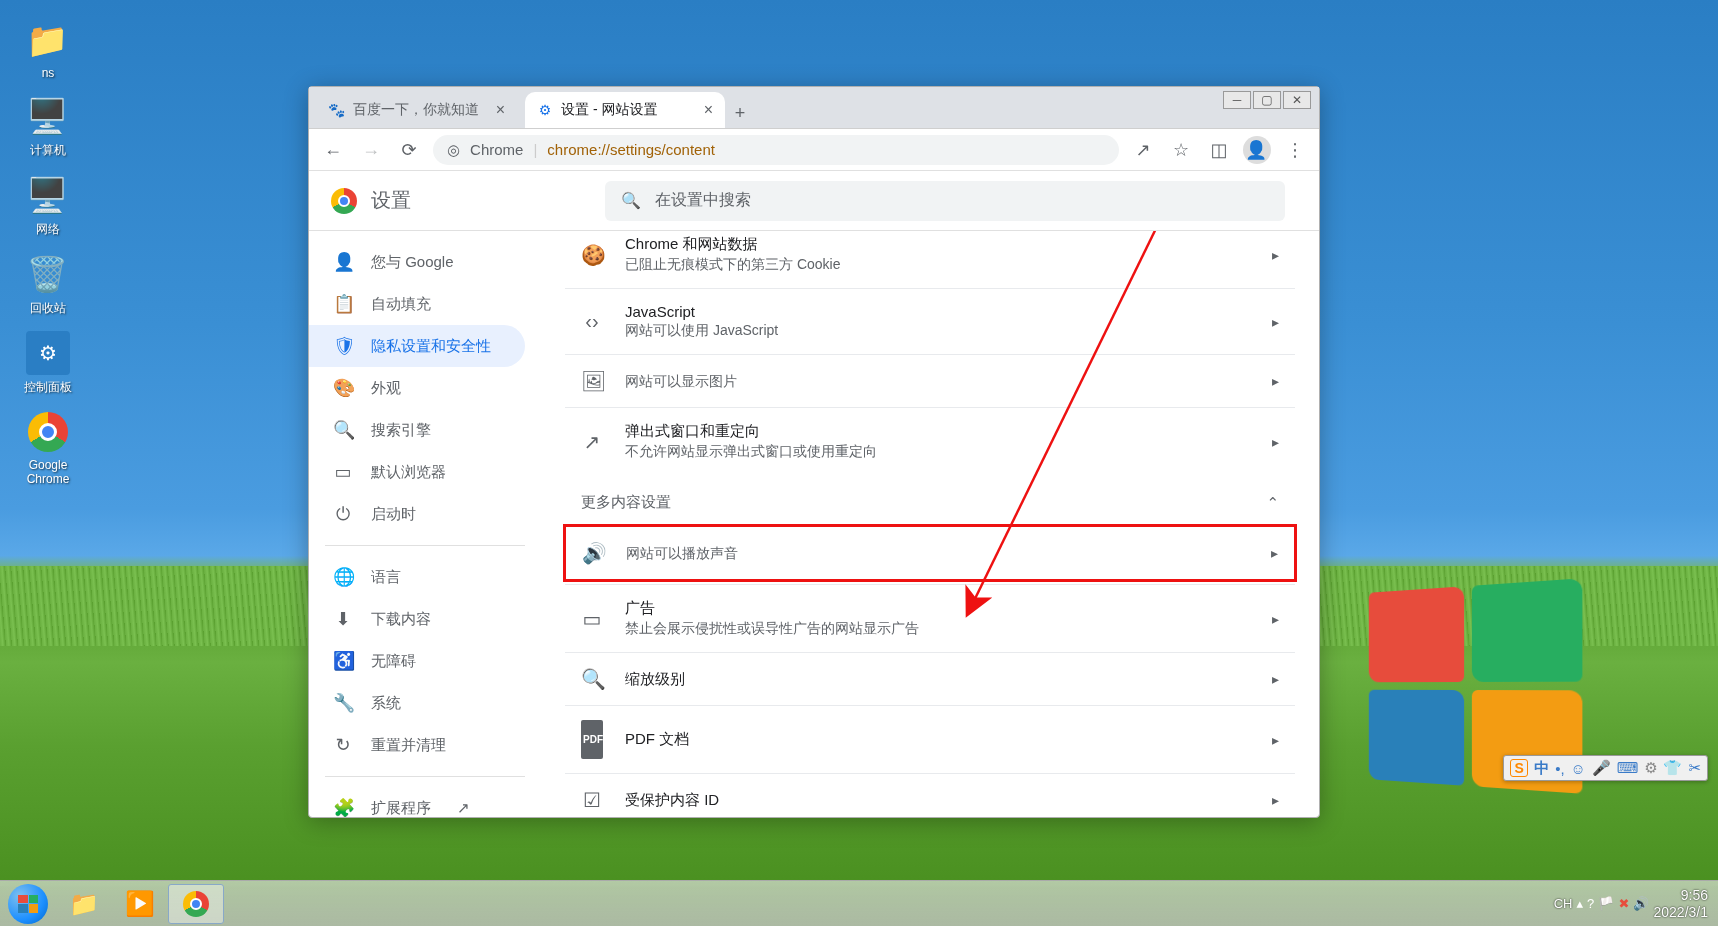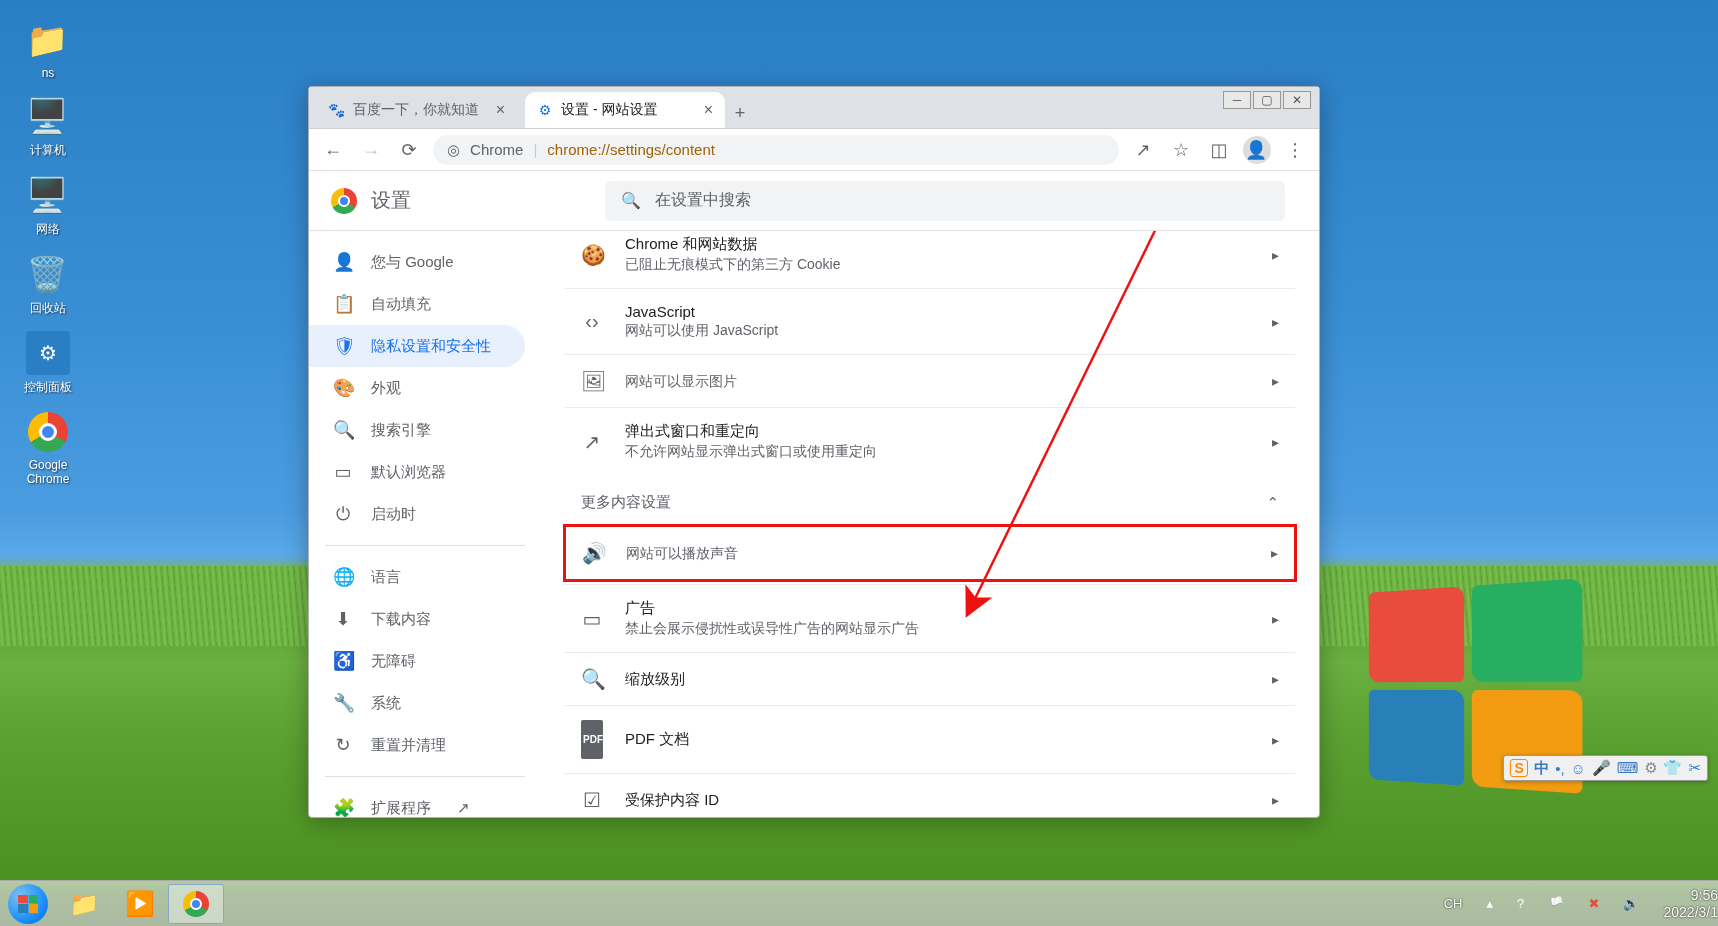--- a/index.html
+++ b/index.html
@@ -128,21 +128,21 @@
 }
 .start-btn { width: 56px; height: 46px; display: flex; align-items: center; justify-content: center; cursor: pointer; }
 .start-orb { width: 40px; height: 40px; border-radius: 50%; background: radial-gradient(circle at 30% 30%, #7ec0ee, #1e90ff 60%, #0066cc); display: flex; align-items: center; justify-content: center; }
 .start-orb .flag { width: 20px; height: 18px; display: grid; grid-template-columns: 1fr 1fr; grid-template-rows: 1fr 1fr; gap: 1px; }
 .start-orb .flag div:nth-child(1) { background: #e74c3c; }
 .start-orb .flag div:nth-child(2) { background: #27ae60; }
 .start-orb .flag div:nth-child(3) { background: #2980b9; }
 .start-orb .flag div:nth-child(4) { background: #f39c12; }
 .tb-item { width: 56px; height: 40px; display: flex; align-items: center; justify-content: center; cursor: pointer; border-radius: 3px; font-size: 24px; }
 .tb-item.active { background: rgba(255,255,255,0.4); border: 1px solid #88a8c8; }
-.tray { margin-left: auto; display: flex; align-items: center; gap: 24px; color: #333; font-size: 13px; }
+.tray { margin-left: auto; display: flex; align-items: center; gap: 4px; padding-right: 10px; color: #333; font-size: 13px; }
 .tray .clock { text-align: right; line-height: 1.2; font-size: 14px; color: #fff; text-shadow: 0 0 2px #000; }
 
 
 .ime-bar {
   position: absolute; right: 10px; top: 755px; background: #f0f0f0;
   border: 1px solid #999; height: 26px; display: flex; align-items: center;
   padding: 0 6px; gap: 6px; font-size: 15px; border-radius: 3px;
   box-shadow: 0 1px 4px rgba(0,0,0,0.3);
 }
 .ime-bar span { cursor: pointer; }

